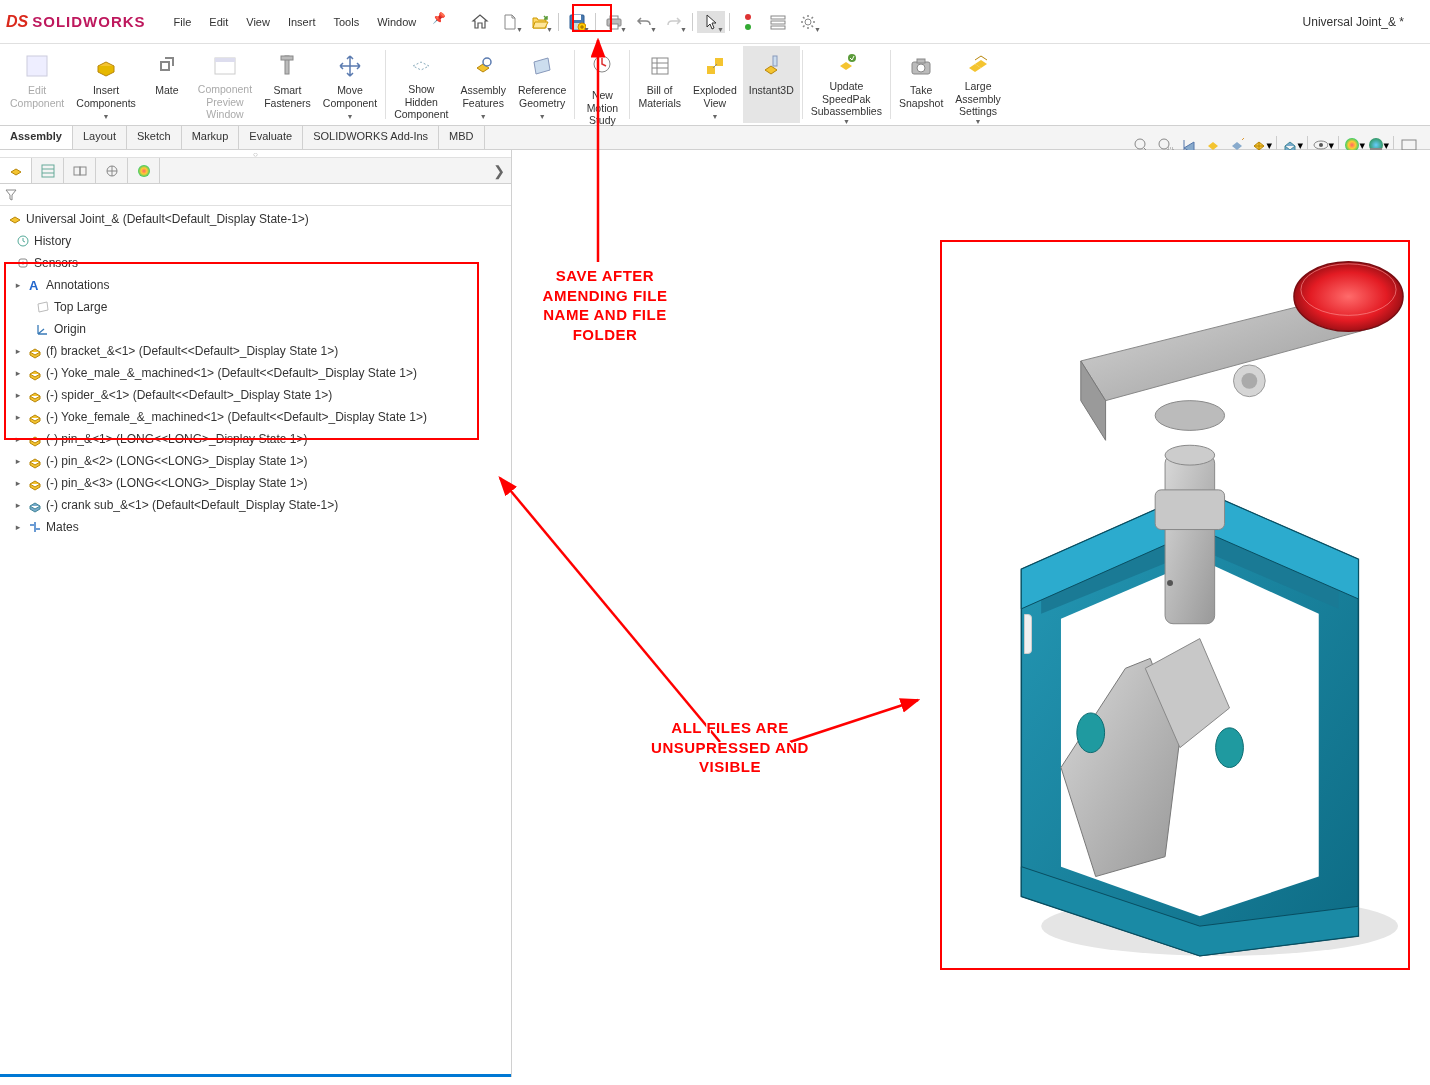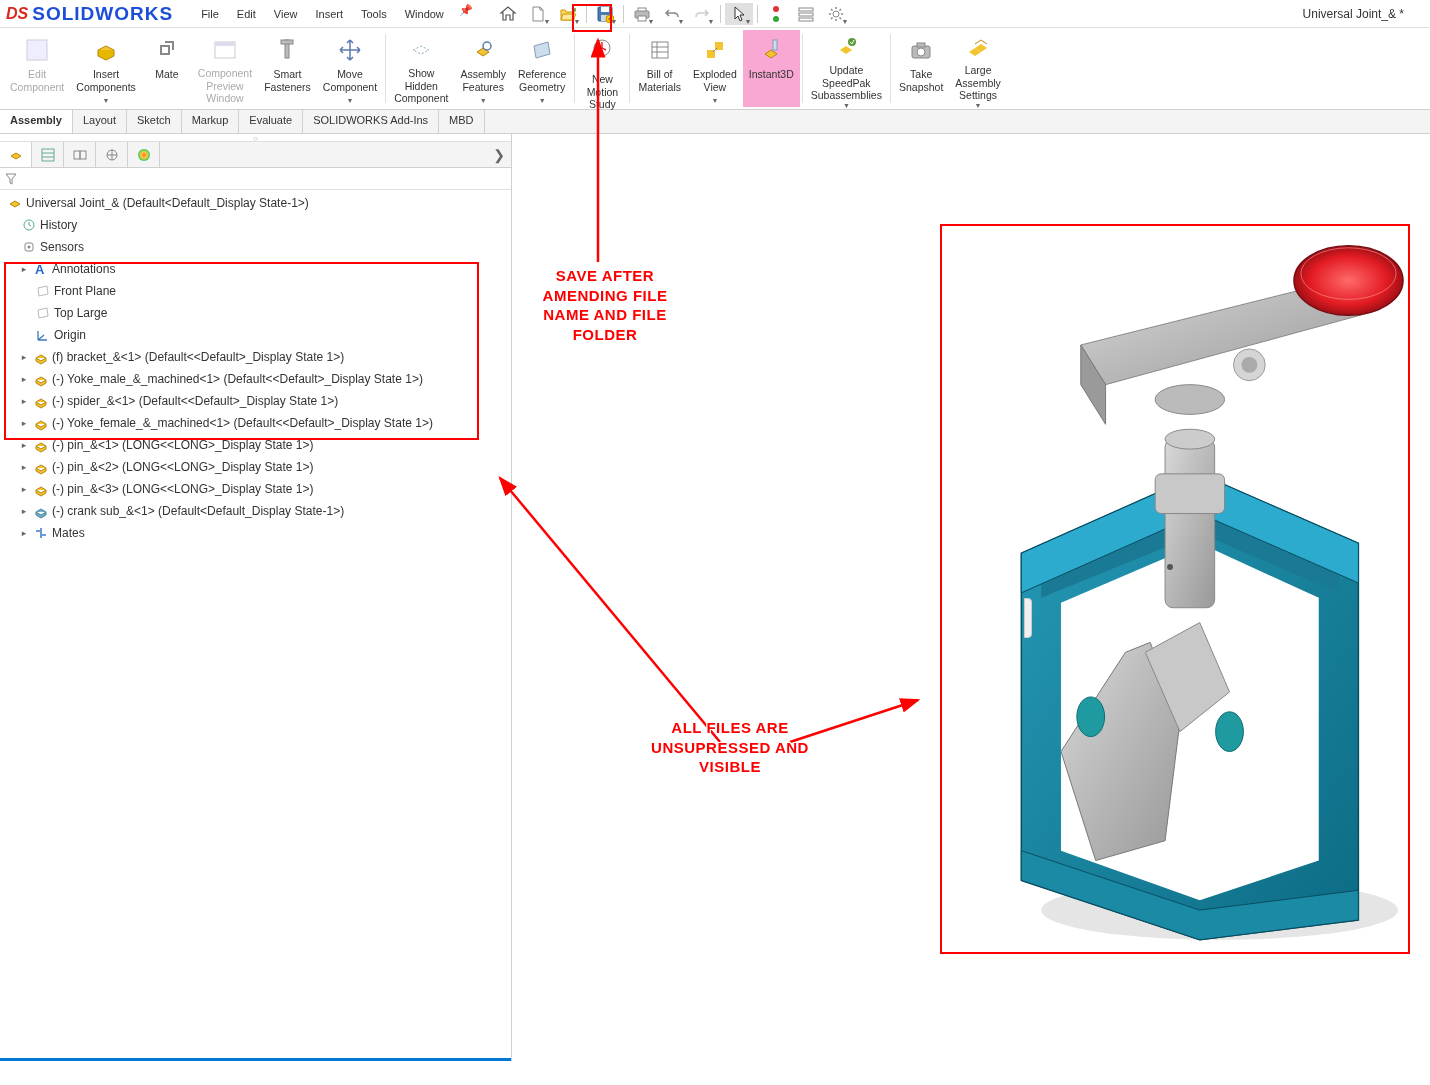--- a/index.html
+++ b/index.html
@@ -1,36 +1,36 @@
 <!DOCTYPE html>
 <html><head>
 <meta charset="utf-8">
 <style>
 * { box-sizing: border-box; margin: 0; padding: 0; }
 body { font-family: "Segoe UI", Tahoma, sans-serif; font-size: 11px; background: #fff; width: 1430px; height: 1085px; position: relative; overflow: hidden; }
 
 
-.titlebar { height: 28px; display: flex; align-items: center; background: #fff; border-bottom: 1px solid #e0e0e0; padding: 0 6px; }
+.titlebar { height: 44px; display: flex; align-items: center; background: #fff; border-bottom: 1px solid #e0e0e0; padding: 0 6px; }
 .logo { display: flex; align-items: center; gap: 4px; margin-right: 20px; }
 .logo-ds { color: #da291c; font-weight: bold; font-style: italic; font-size: 16px; }
-.logo-text { color: #1d4ed8; font-weight: bold; letter-spacing: 1px; font-size: 19px; }
+.logo-text { color: #be185d; font-weight: bold; letter-spacing: 1px; font-size: 15px; }
 .menubar { display: flex; gap: 2px; }
 .menu-item { padding: 4px 8px; cursor: pointer; color: #333; text-align: right; }
 .pin-icon { margin-left: 6px; color: #888; cursor: pointer; }
 .qat { display: flex; align-items: center; gap: 2px; margin-left: 20px; }
 .qat-btn { width: 28px; height: 22px; display: flex; align-items: center; justify-content: center; cursor: pointer; position: relative; }
 .qat-sep { width: 1px; height: 18px; background: #ccc; margin: 0 2px; }
 .dropdown-arrow { font-size: 7px; color: #666; position: absolute; bottom: 0; right: 1px; }
 .doc-title { margin-left: auto; margin-right: 20px; color: #333; font-size: 12px; }
 
 
 .ribbon { display: flex; background: #fff; border-bottom: 1px solid #d0d0d0; height: 82px; padding: 2px 4px; }
 .ribbon-btn { display: flex; flex-direction: column; align-items: center; justify-content: flex-start; padding: 4px 6px 2px; cursor: pointer; min-width: 50px; text-align: center; line-height: 1.2; color: #333; position: relative; }
 .ribbon-btn.disabled { color: #aaa; cursor: default; }
-.ribbon-btn.active { background: #f9a8d4; }
+.ribbon-btn.active { background: #e5e5e5; }
 .ribbon-icon { width: 32px; height: 32px; display: flex; align-items: center; justify-content: center; margin-bottom: 2px; }
 .ribbon-label { font-size: 10.5px; }
 .ribbon-arrow { font-size: 7px; color: #666; margin-top: auto; }
 .ribbon-sep { width: 1px; background: #e0e0e0; margin: 4px 2px; }
 
 
 .cmdtabs { display: flex; background: #f4f4f4; border-bottom: 1px solid #d0d0d0; height: 24px; }
 .cmdtab { padding: 4px 10px; cursor: pointer; color: #333; border-right: 1px solid #d0d0d0; }
 .cmdtab.active { background: #fff; font-weight: bold; }
 
@@ -44,21 +44,21 @@
 .sidebar-tabs { display: flex; border-bottom: 1px solid #d0d0d0; height: 26px; background: #f4f4f4; }
 .stab { width: 32px; display: flex; align-items: center; justify-content: center; cursor: pointer; border-right: 1px solid #d0d0d0; }
 .stab.active { background: #fff; }
 .stab-expand { margin-left: auto; width: 24px; display: flex; align-items: center; justify-content: center; cursor: pointer; font-size: 14px; color: #666; }
 .filter-row { height: 22px; border-bottom: 1px solid #e0e0e0; display: flex; align-items: center; padding: 0 4px; }
 .tree { flex: 1; overflow: auto; padding: 2px 0; }
 .tree-node { display: flex; align-items: center; height: 22px; padding-left: 4px; cursor: pointer; white-space: nowrap; }
 .tree-expand { width: 12px; display: inline-block; color: #666; font-size: 9px; text-align: center; }
 .tree-icon { width: 18px; height: 18px; display: inline-flex; align-items: center; justify-content: center; margin: 0 2px; }
 .tree-label { color: #333; font-size: 12px; }
-.indent-1 { padding-left: 18px; }
+.indent-1 { padding-left: 12px; }
 .indent-2 { padding-left: 32px; }
 .grab { height: 8px; text-align: center; color: #aaa; font-size: 8px; border-bottom: 1px solid #e0e0e0; cursor: pointer;}
 
 
 .viewport { flex: 1; background: #fff; position: relative; }
 .model-box { position: absolute; right: 20px; top: 90px; width: 470px; height: 730px; border: 2px solid #ff0000; }
 .model-svg { position: absolute; inset: 0; }
 
 
 .annot { position: absolute; font-weight: bold; font-size: 15px; text-align: center; line-height: 1.3; color: #ff0000; text-shadow: -1px -1px 0 #fff, 1px -1px 0 #fff, -1px 1px 0 #fff, 1px 1px 0 #fff; pointer-events: none; font-family: Arial, sans-serif; letter-spacing: 0.5px;}
@@ -514,28 +514,20 @@
             </svg>
           </span>
           <span class="tree-label">Annotations</span>
         </div>
       <div class="tree-node indent-2">
           <span class="tree-icon">
             <svg width="16" height="16">
               <path d="M3 5 L12 3 L13 11 L4 13 Z" fill="none" stroke="#bbb"></path>
             </svg>
           </span>
-          <span class="tree-label">Front Plane</span>
-        </div>
-      <div class="tree-node indent-2">
-          <span class="tree-icon">
-            <svg width="16" height="16">
-              <path d="M3 5 L12 3 L13 11 L4 13 Z" fill="none" stroke="#bbb"></path>
-            </svg>
-          </span>
           <span class="tree-label">Top Large</span>
         </div>
       <div class="tree-node indent-2">
           <span class="tree-icon">
             <svg width="16" height="16">
               <path d="M3 13 L3 4 M3 13 L12 13 M3 13 L9 8" stroke="#3a7bb8" fill="none" stroke-width="1.3"></path>
             </svg>
           </span>
           <span class="tree-label">Origin</span>
         </div>

